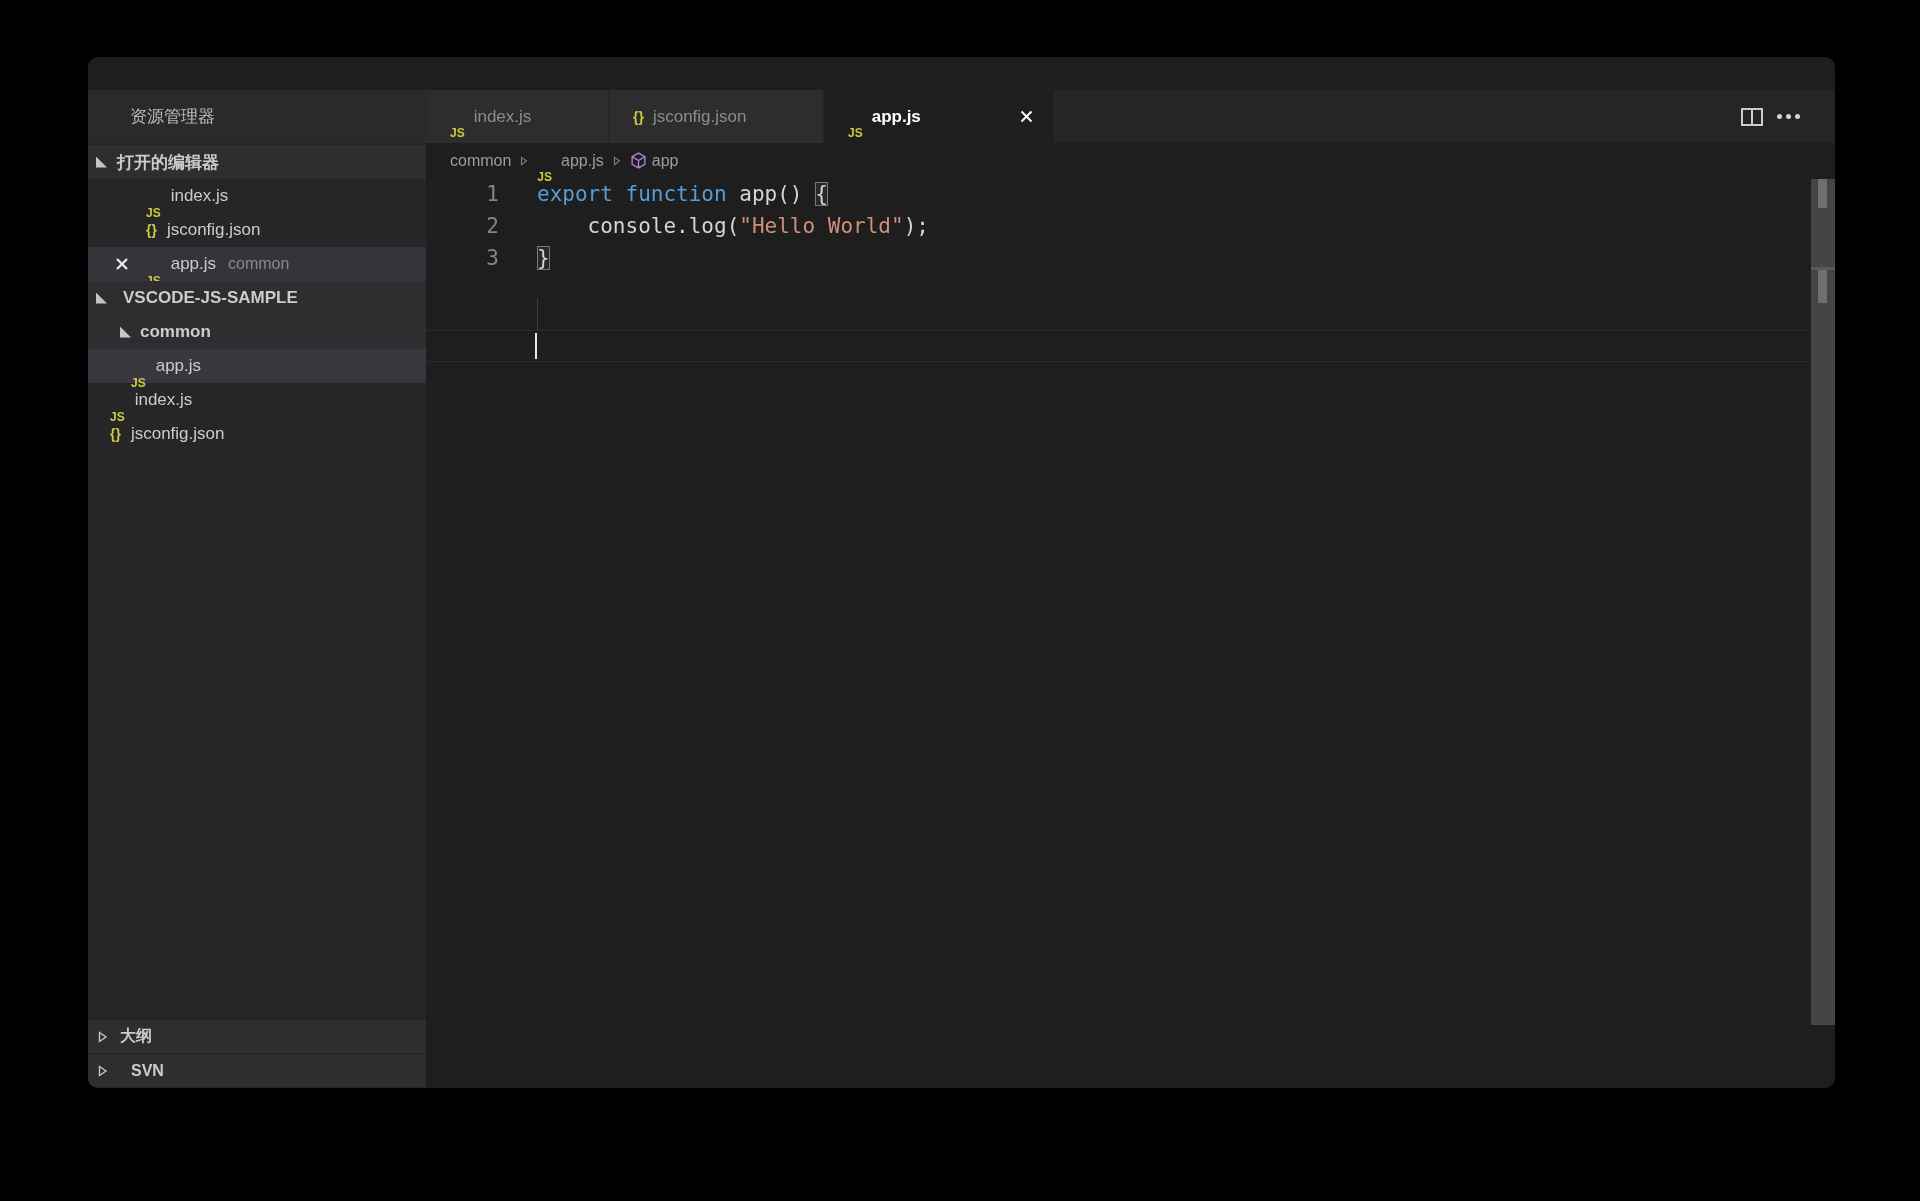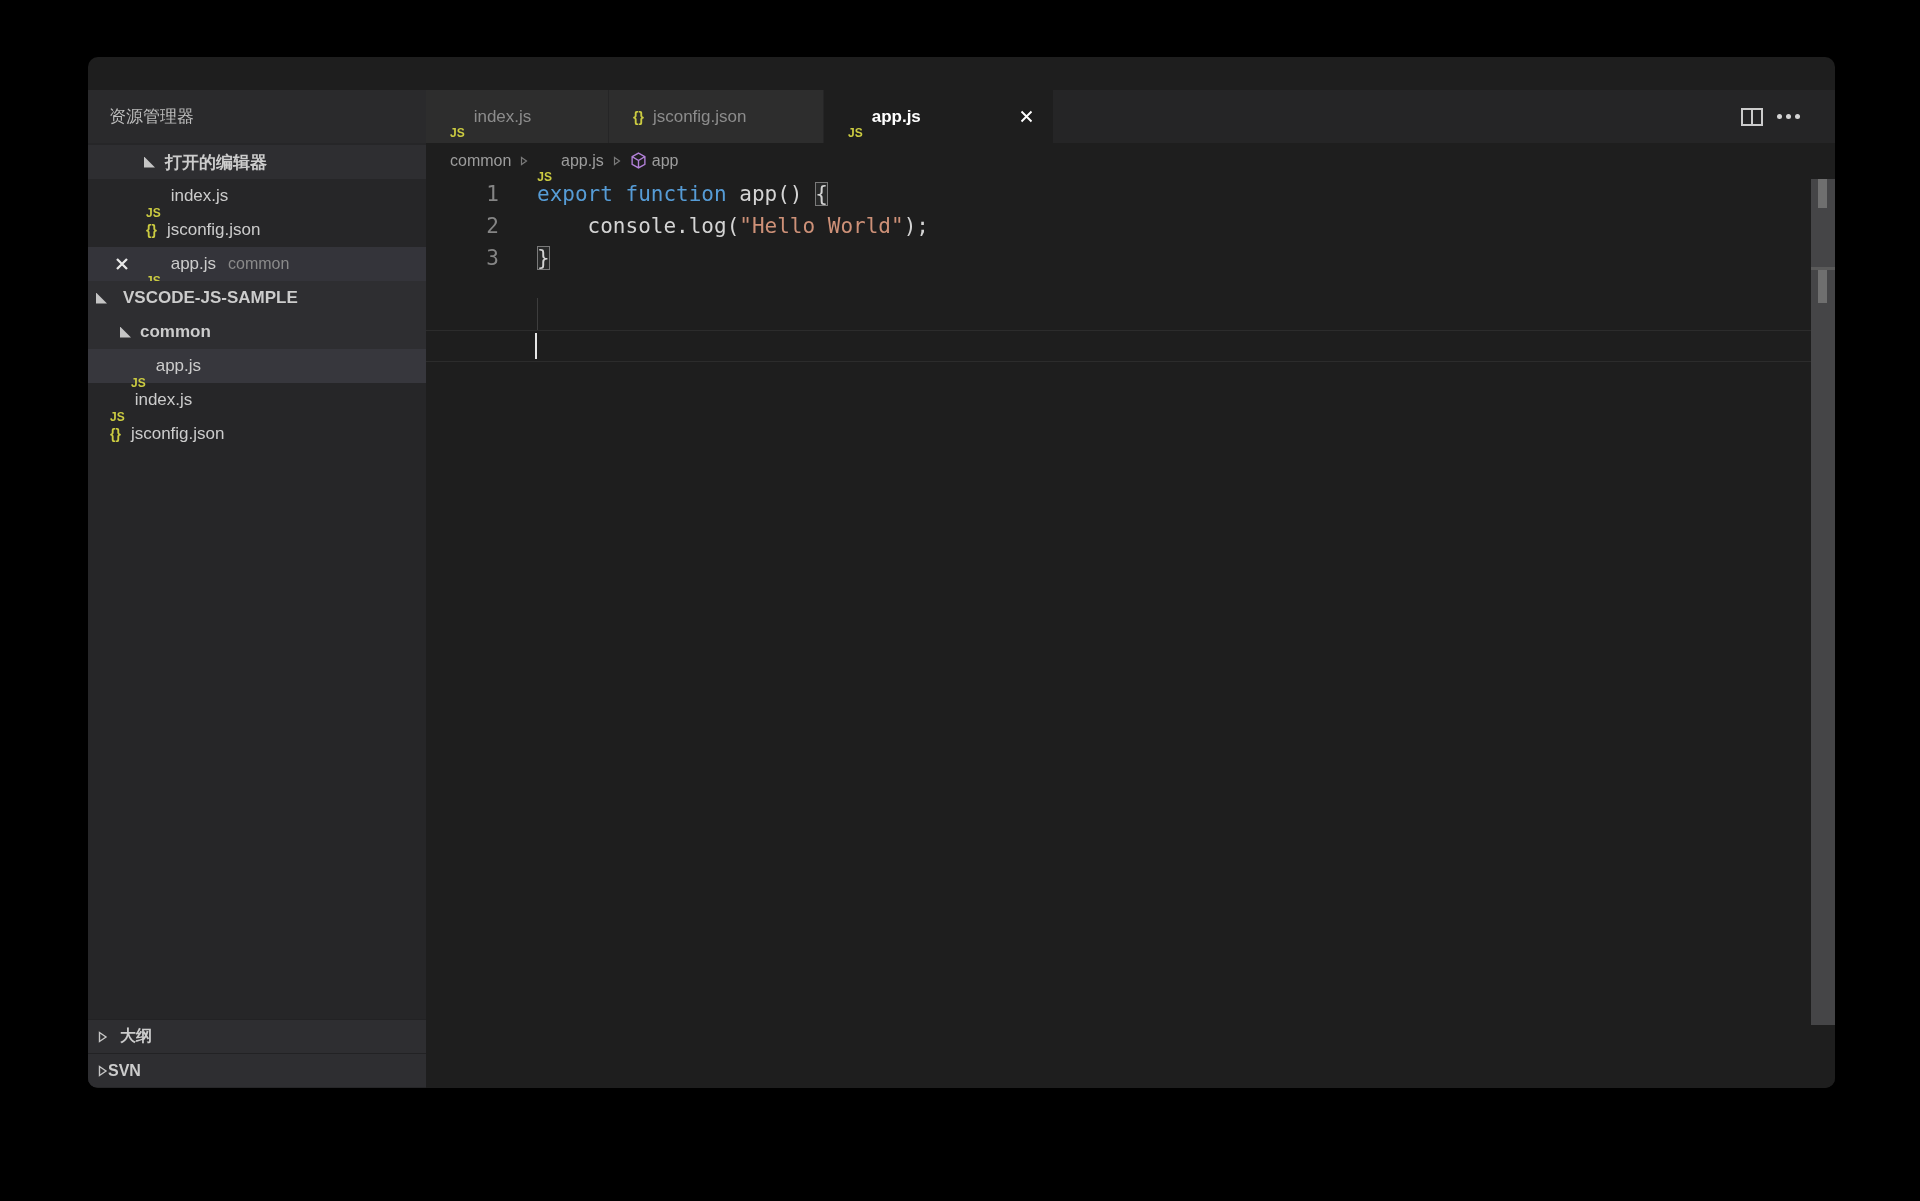--- a/index.html
+++ b/index.html
@@ -11,21 +11,21 @@
   .titlebar{position:absolute;left:0;top:0;width:100%;height:33px;background:#383838;}
   .tl{position:absolute;top:9px;width:18px;height:18px;border-radius:50%;}
   .tl.red{left:7px;background:#ff5f57;}
   .tl.yellow{left:38px;background:#febc2e;}
   .tl.green{left:69px;background:#28c840;}
   .title-text{position:absolute;left:0;top:0;width:100%;height:33px;line-height:33px;text-align:center;
               color:#cfcfcf;font-size:17px;font-weight:600;}
   
   .sidebar{position:absolute;left:0;top:33px;width:338px;height:998px;background:#262628;}
   .pane-title{position:absolute;left:0;top:0;width:100%;height:53px;background:#2a2a2c;
-              line-height:53px;padding-left:21px;box-sizing:border-box;color:#bdbdbd;font-size:17px;}
+              line-height:53px;padding-left:42px;box-sizing:border-box;color:#bdbdbd;font-size:17px;}
   .srow{position:absolute;left:0;width:100%;height:34px;display:flex;align-items:center;color:#cccccc;font-size:17px;}
   .srow.raised{background:#2e2e31;}
   .srow.active{background:#34343a;}
   .srow.selected{background:#37373d;}
   .srow.header{font-weight:bold;}
   .twisty-open{width:11px;height:11px;background:#c5c5c5;clip-path:polygon(0 0,100% 100%,0 100%);flex:0 0 auto;}
   .js-badge{color:#cbcb41;font-weight:800;font-size:12px;letter-spacing:0;flex:0 0 auto;margin-top:33px;}
   .json-badge{color:#cbcb41;font-weight:700;font-size:14px;flex:0 0 auto;}
   .detail{color:#8a8a8a;font-size:16px;margin-left:12px;}
   .bottom-panel{position:absolute;left:0;width:100%;height:34px;background:#2e2e31;display:flex;
@@ -69,21 +69,21 @@
 </head>
 <body>
 
 <div id="stage">
   <div class="window">
 
 
     <div class="sidebar">
       <div class="pane-title">资源管理器</div>
 
-      <div class="srow raised header" style="top:55px;padding-left:48px;">
+      <div class="srow raised header" style="top:55px;">
         <span class="twisty-open" style="margin-left:8px;"></span>
         <span style="margin-left:10px;">打开的编辑器</span>
       </div>
       <div class="srow" style="top:89px;">
         <span class="js-badge" style="margin-left:58px;">JS</span>
         <span style="margin-left:10px;">index.js</span>
       </div>
       <div class="srow" style="top:123px;">
         <span class="json-badge" style="margin-left:58px;">{}</span>
         <span style="margin-left:10px;">jsconfig.json</span>
@@ -127,21 +127,21 @@
             </svg>
         </span>
         <span style="margin-left:12px;">大纲</span>
       </div>
       <div class="bottom-panel" style="top:963px;">
         <span style="margin-left:10px;display:flex;">
           <svg width="10" height="12" viewBox="0 0 10 12">
               <path d="M1.5 1.5 L8 6 L1.5 10.5 Z" fill="none" stroke="#c5c5c5" stroke-width="1.4"></path>
             </svg>
         </span>
-        <span style="margin-left:0;">SVN</span>
+        <span style="margin-left:23px;">SVN</span>
       </div>
     </div>
 
     <div class="egroup">
 
       <div class="tabstrip">
         <div class="tab" style="left:0;width:183px;">
           <span class="js-badge">JS</span>
           <span class="lbl">index.js</span>
         </div>

